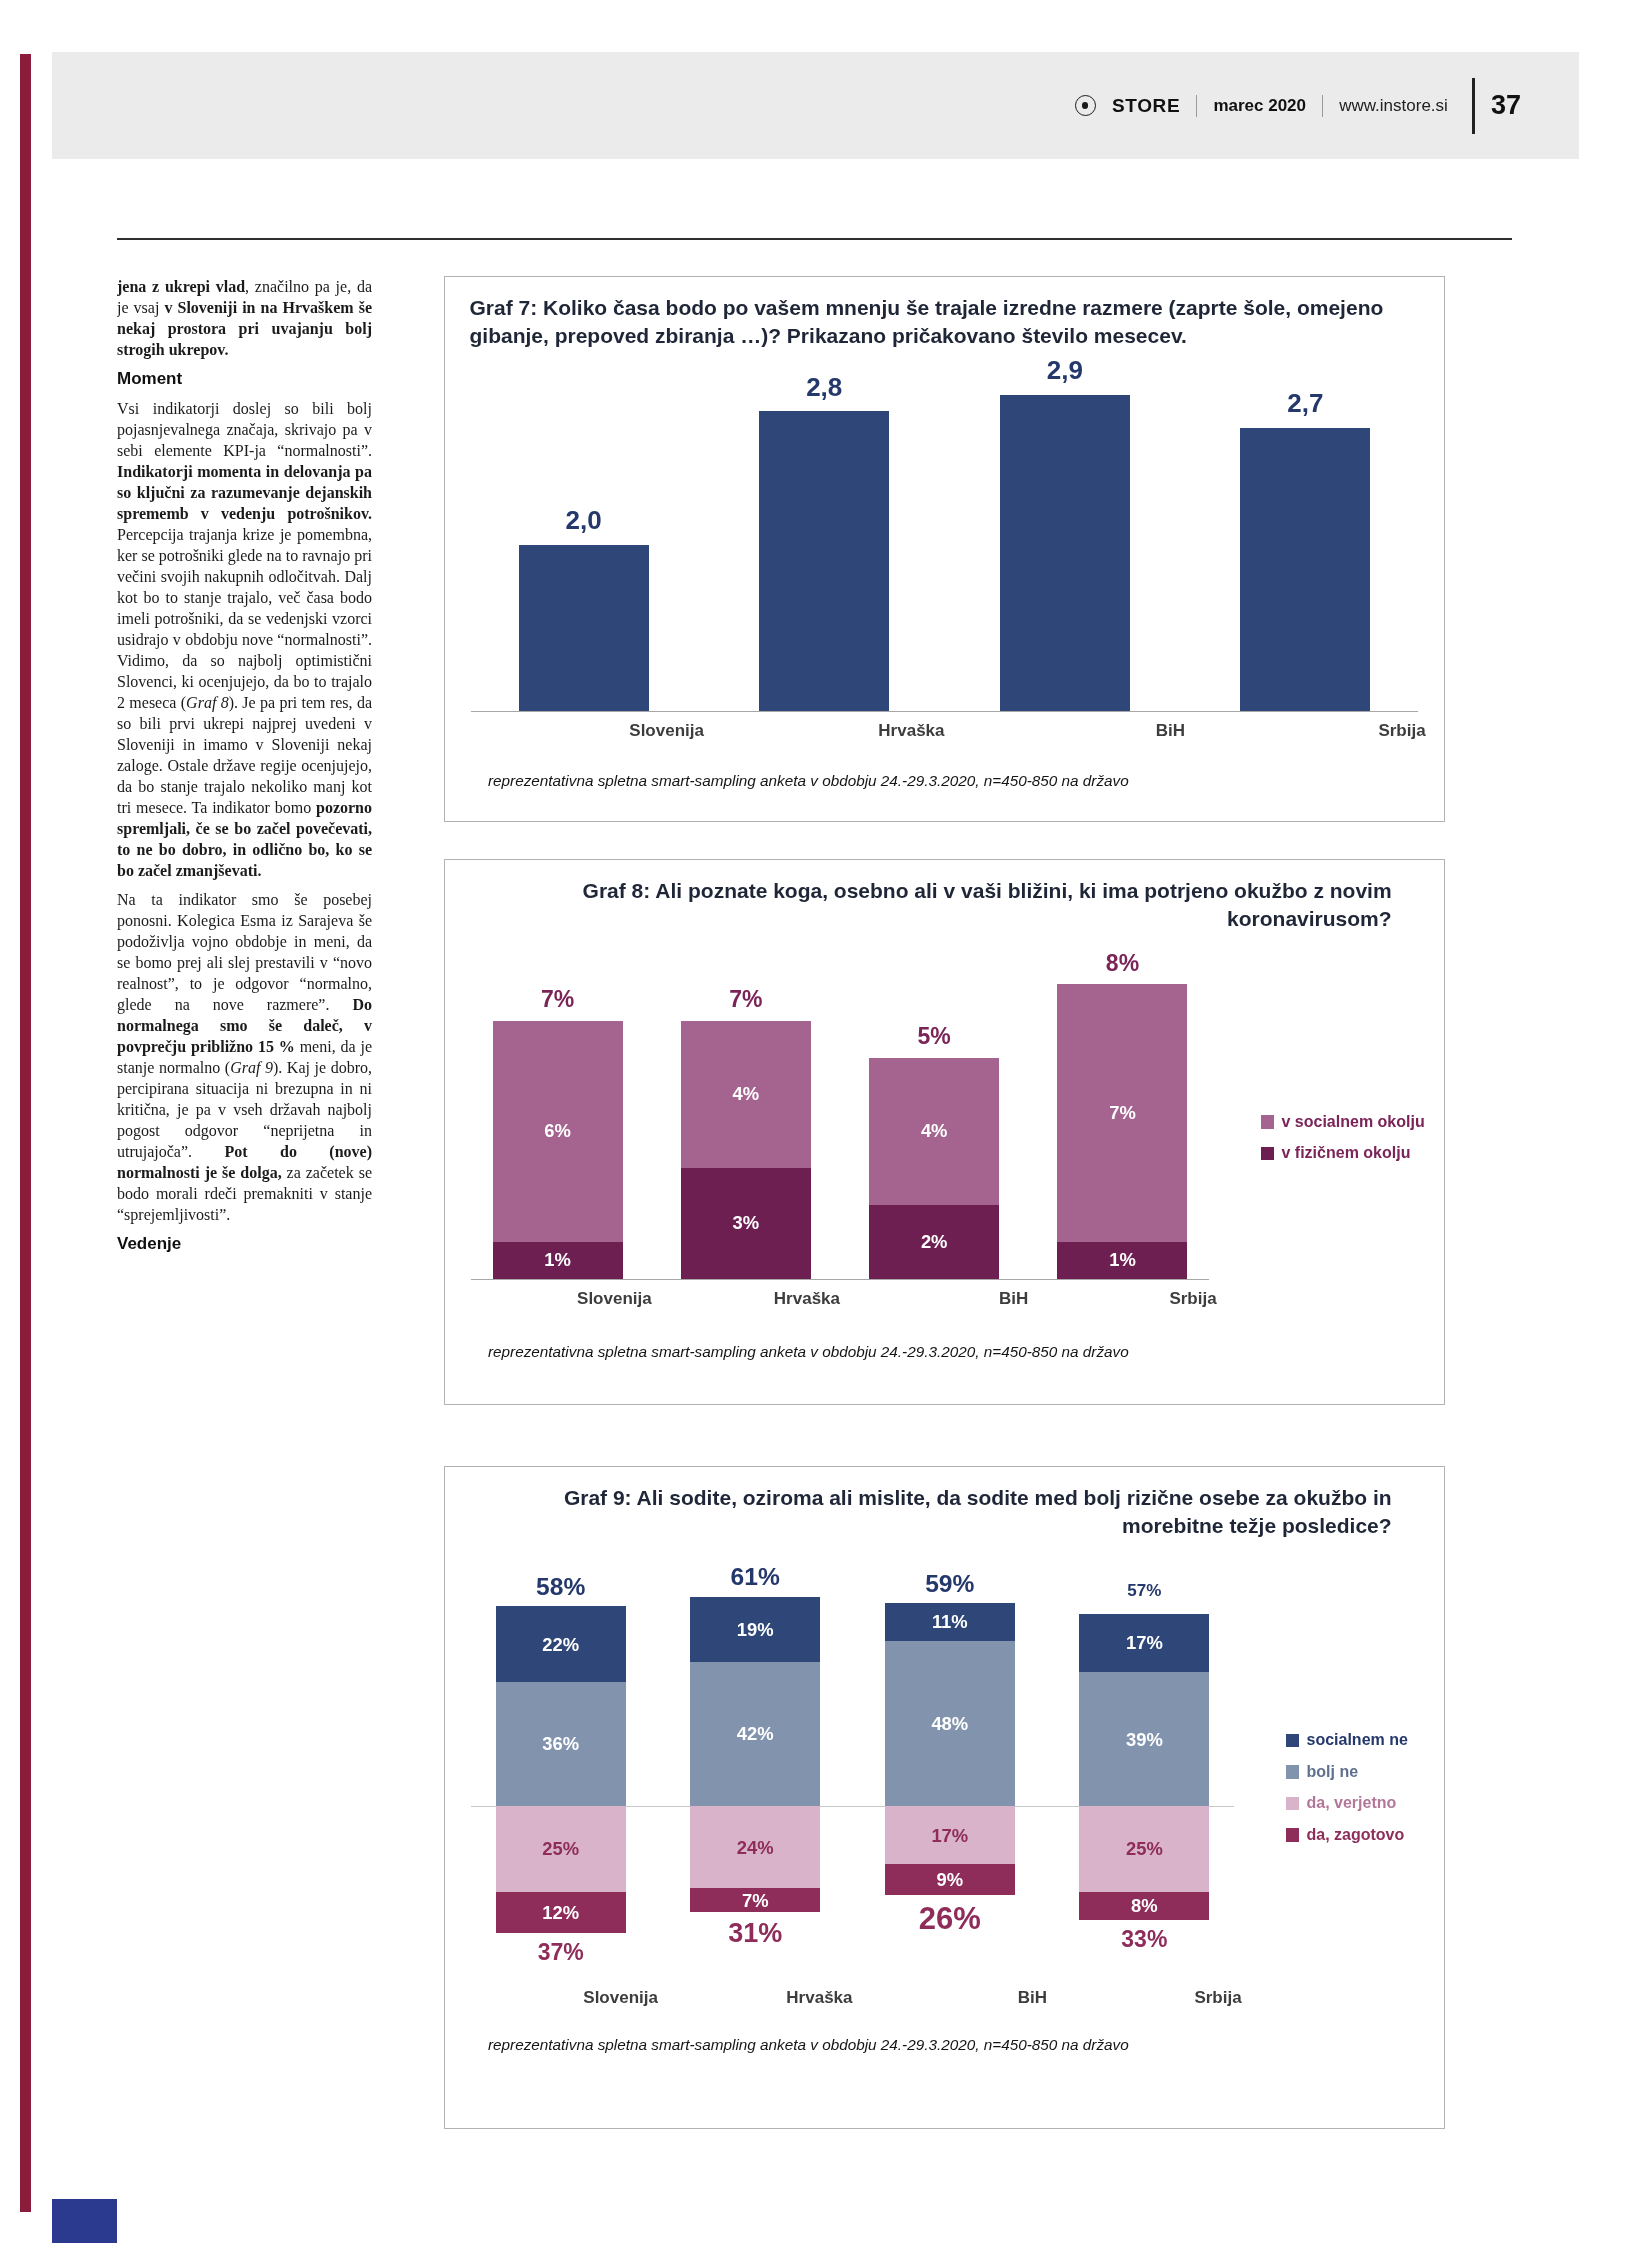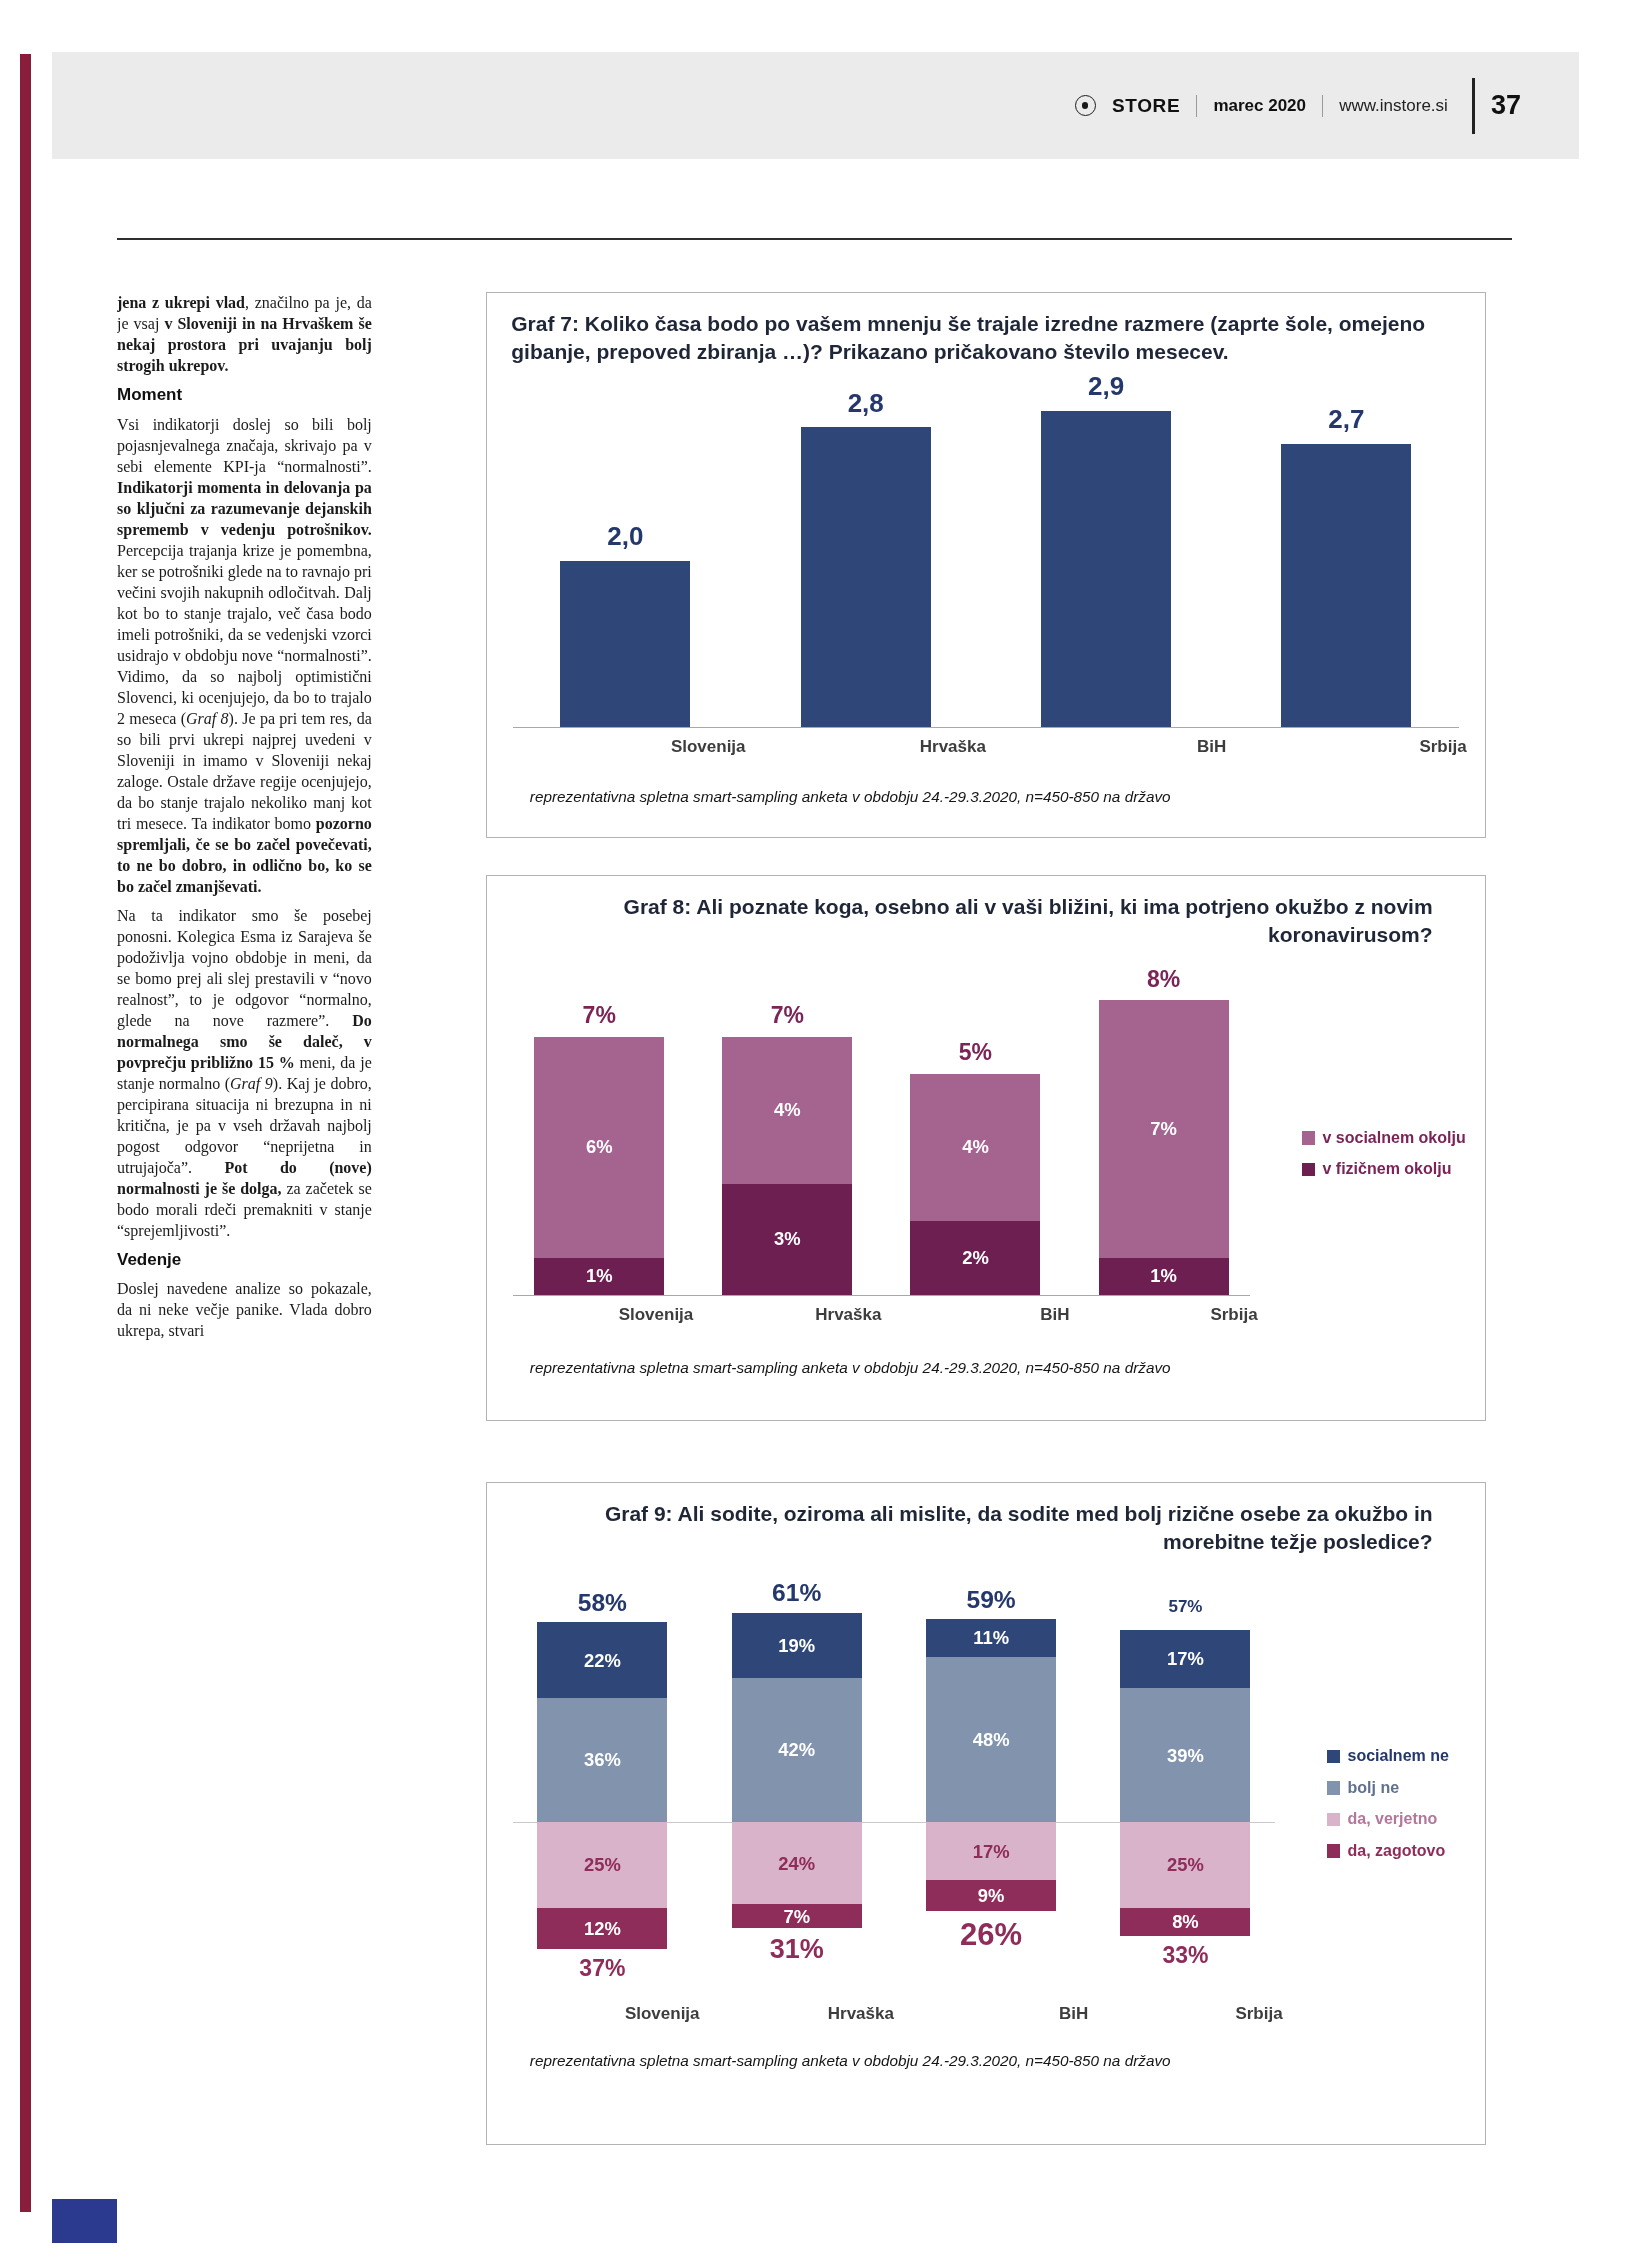--- a/index.html
+++ b/index.html
@@ -20,21 +20,21 @@
   .brand{font-size:19px;font-weight:700;letter-spacing:0.6px;color:#111;}
   .hdr-sep{width:1.2px;height:22px;background:#9a9a9a;}
   .issue{font-size:17px;font-weight:700;color:#111;}
   .site{font-size:17px;color:#222;}
   .hdr-bigsep{width:2.5px;height:56px;background:#222;margin-left:8.6px;}
   .pagenum{font-size:27px;font-weight:700;color:#111;}
 
   .header-rule{position:absolute;left:117px;top:238px;width:1395px;height:1.8px;background:#2f2f2f;}
 
   
-  .main-row{position:absolute;left:117px;top:292px;width:1369px;display:flex;gap:114px;}
+  .main-row{position:absolute;left:117px;top:276px;width:1369px;display:flex;gap:72px;}
   .article{width:255px;height:1913px;overflow:hidden;font-family:"Liberation Serif",serif;
            font-size:16px;line-height:21px;text-align:justify;color:#1b1b1b;}
   .art-p{margin:0 0 8px;}
   .art-h{font-family:"Liberation Sans",sans-serif;font-weight:700;font-size:17px;
          margin:4.9px 0 8.6px;color:#101010;text-align:left;}
 
   .charts-col{width:1001px;display:flex;flex-direction:column;}
 
   .chart-box{border:1.2px solid #b3b3b3;background:#fff;box-sizing:border-box;
              padding:17px 18.4px 9.8px;display:flex;flex-direction:column;}
@@ -92,21 +92,20 @@
   <div class="header-rule"></div>
 
   <div class="main-row">
 
     <div class="article">
         <p class="art-p"><span style="font-weight: 700;">jena z ukrepi vlad</span><span>, značilno pa je, da je vsaj </span><span style="font-weight: 700;">v Sloveniji in na Hrvaškem še nekaj prostora pri uvajanju bolj strogih ukrepov.</span></p>
         <div class="art-h">Moment</div>
         <p class="art-p"><span>Vsi indikatorji doslej so bili bolj pojasnjevalnega značaja, skrivajo pa v sebi elemente KPI-ja “normalnosti”. </span><span style="font-weight: 700;">Indikatorji momenta in delovanja pa so ključni za razumevanje dejanskih sprememb v vedenju potrošnikov.</span><span> Percepcija trajanja krize je pomembna, ker se potrošniki glede na to ravnajo pri večini svojih nakupnih odločitvah. Dalj kot bo to stanje trajalo, več časa bodo imeli potrošniki, da se vedenjski vzorci usidrajo v obdobju nove “normalnosti”. Vidimo, da so najbolj optimistični Slovenci, ki ocenjujejo, da bo to trajalo 2 meseca (</span><span style="font-style: italic;">Graf 8</span><span>). Je pa pri tem res, da so bili prvi ukrepi najprej uvedeni v Sloveniji in imamo v Sloveniji nekaj zaloge. Ostale države regije ocenjujejo, da bo stanje trajalo nekoliko manj kot tri mesece. Ta indikator bomo </span><span style="font-weight: 700;">pozorno spremljali, če se bo začel povečevati, to ne bo dobro, in odlično bo, ko se bo začel zmanjševati.</span></p>
         <p class="art-p"><span>Na ta indikator smo še posebej ponosni. Kolegica Esma iz Sarajeva še podoživlja vojno obdobje in meni, da se bomo prej ali slej prestavili v “novo realnost”, to je odgovor “normalno, glede na nove razmere”. </span><span style="font-weight: 700;">Do normalnega smo še daleč, v povprečju približno 15 % </span><span>meni, da je stanje normalno (</span><span style="font-style: italic;">Graf 9</span><span>). Kaj je dobro, percipirana situacija ni brezupna in ni kritična, je pa v vseh državah najbolj pogost odgovor “neprijetna in utrujajoča”. </span><span style="font-weight: 700;">Pot do (nove) normalnosti je še dolga,</span><span> za začetek se bodo morali rdeči premakniti v stanje “sprejemljivosti”.</span></p>
         <div class="art-h">Vedenje</div>
-        <p class="art-p"><span>Doslej navedene analize so pokazale, da ni neke večje panike. Vlada dobro ukrepa, stvari</span></p>
       </div>
 
     <div class="charts-col">
 
       <div class="chart-box" id="box7">
         <div class="chart-title">Graf 7: Koliko časa bodo po vašem mnenju še trajale izredne razmere (zaprte šole, omejeno gibanje, prepoved zbiranja …)? Prikazano pričakovano število mesecev.</div>
         <div class="chart-body">
           <div class="plot" id="plot7">
               <div class="axis" style="top: 353px;"></div>
               <div class="col">

